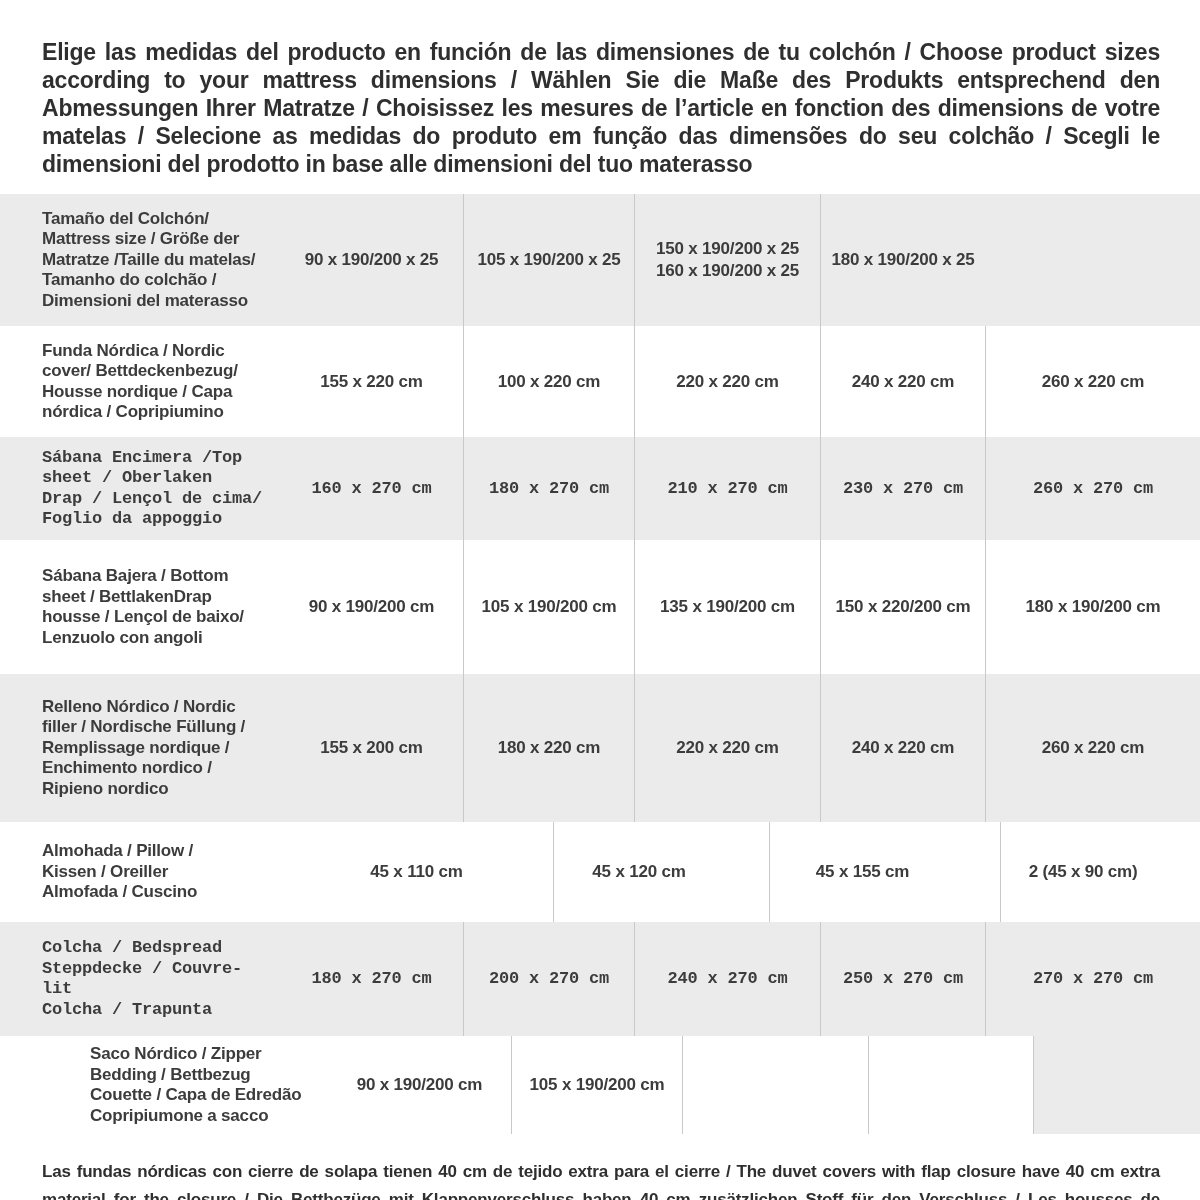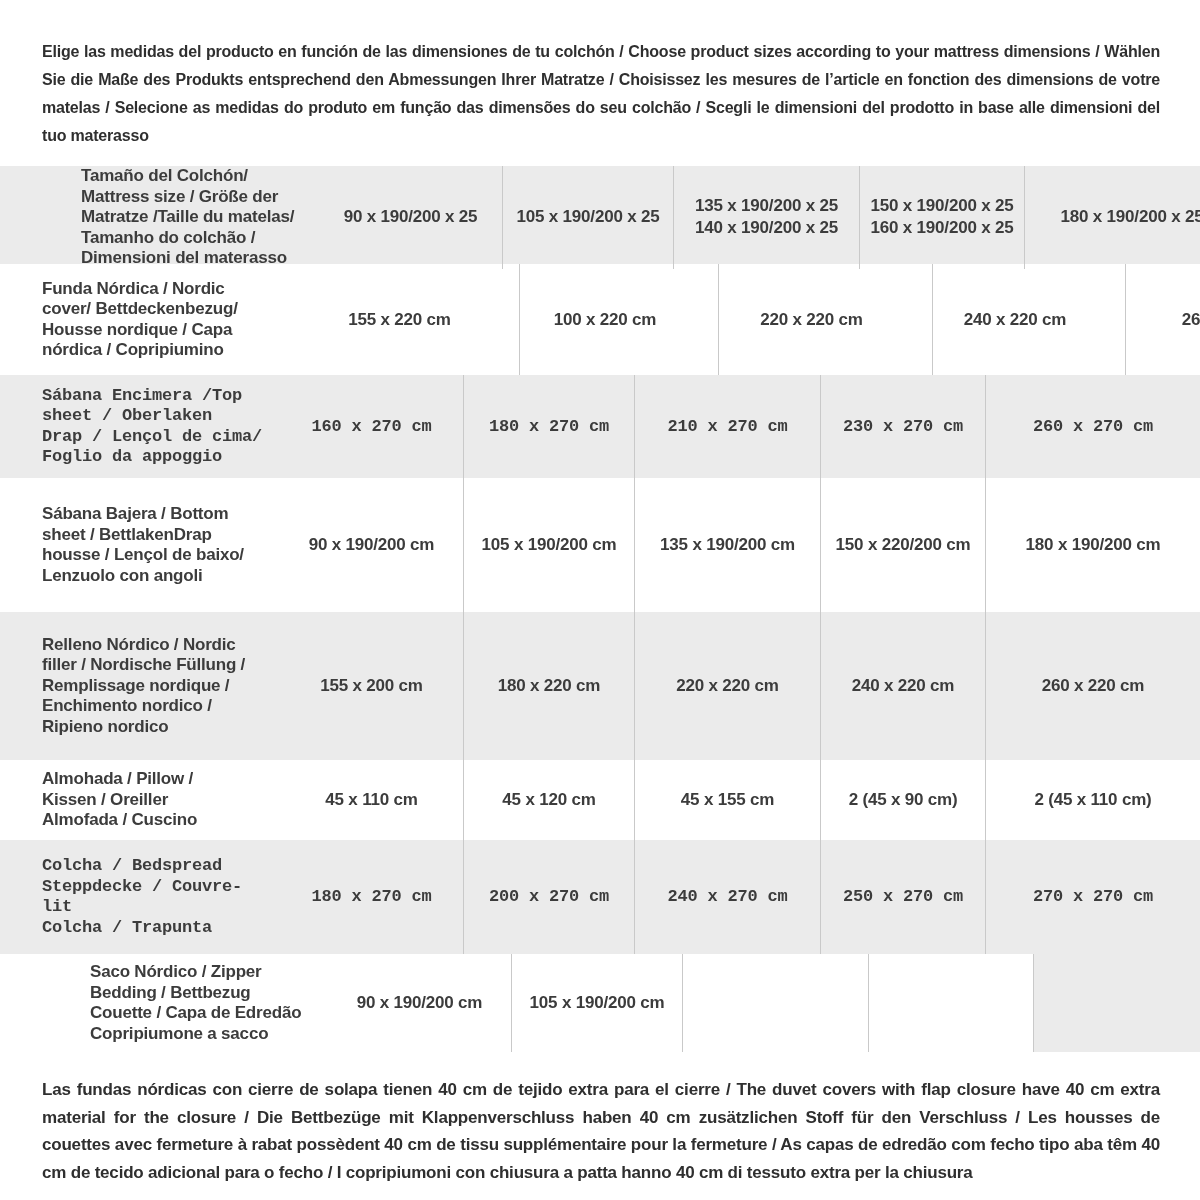--- a/index.html
+++ b/index.html
@@ -4,21 +4,21 @@
 <style>
   * { margin: 0; padding: 0; box-sizing: border-box; }
   html, body {
     width: 1200px; height: 1200px;
     background: #ffffff;
     font-family: "Liberation Sans", "DejaVu Sans", sans-serif;
     overflow: hidden;
   }
   .intro {
     margin: 38px 40px 0 42px;
-    font-size: 16px;
+    font-size: 23px;
     line-height: 28px;
     font-weight: bold;
     color: #2f2f2f;
     letter-spacing: -0.2px;
     text-align: justify;
   }
   .size-table {
     margin-top: 16px;
     width: 1200px;
     color: #3c3c3c;
@@ -42,26 +42,26 @@
   }
   .cell.vline { border-left: 1px solid #c9c9c9; }
   .label-cell {
     justify-content: flex-start;
     text-align: left;
     padding-left: 42px;
     padding-right: 12px;
     font-size: 17px;
     line-height: 20.5px;
   }
-  .r1 { height: 98px; padding-left: 39px; }
-  .r2 { height: 111px; gap: 28px; }
+  .r1 { height: 132px; }
+  .r2 { height: 111px; }
   .r3 { height: 103px; font-family: Liberation Mono, monospace; }
   .r4 { height: 134px; }
   .r5 { height: 148px; }
-  .r6 { height: 80px; }
+  .r6 { height: 100px; gap: 45px; }
   .r7 { height: 114px; font-family: Liberation Mono, monospace; }
   .r8 { height: 98px; margin-left: 48px; }
   .cell.shade-patch { background: #ebebeb; }
   .footnote {
     margin: 24px 40px 0 42px;
     font-size: 17px;
     line-height: 27.5px;
     font-weight: bold;
     color: #2f2f2f;
     letter-spacing: -0.2px;
@@ -76,22 +76,20 @@
 <div class="size-table">
 
   <div class="t-row shaded r1">
     <div class="cell label-cell">Tamaño del Colchón/
 Mattress size / Größe der
 Matratze /Taille du matelas/
 Tamanho do colchão /
 Dimensioni del materasso</div>
     <div class="cell">90 x 190/200 x 25</div>
     <div class="cell vline">105 x 190/200 x 25</div>
-    <div class="cell vline">135 x 190/200 x 25
-140 x 190/200 x 25</div>
     <div class="cell vline">150 x 190/200 x 25
 160 x 190/200 x 25</div>
     <div class="cell vline">180 x 190/200 x 25</div>
   </div>
 
   <div class="t-row r2">
     <div class="cell label-cell">Funda Nórdica /  Nordic
 cover/ Bettdeckenbezug/
 Housse nordique  / Capa
 nórdica / Copripiumino</div>

